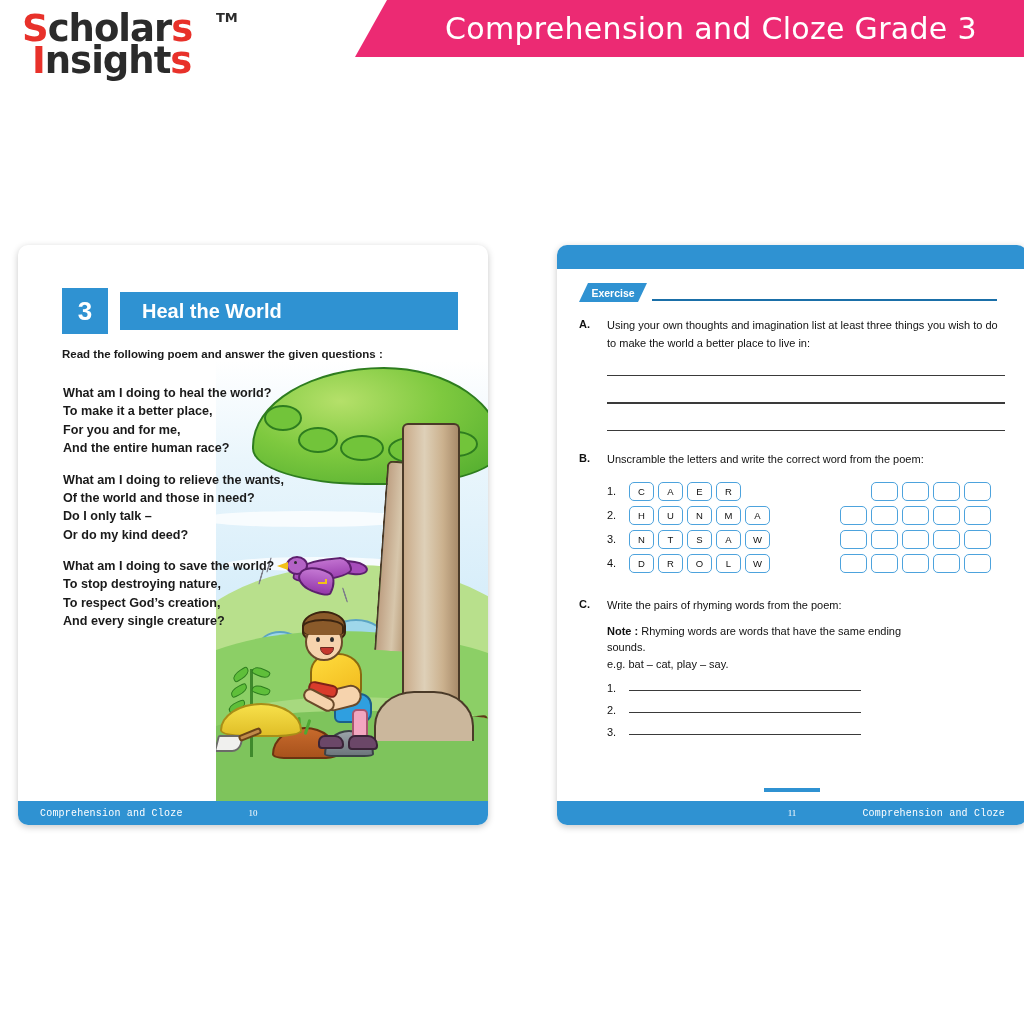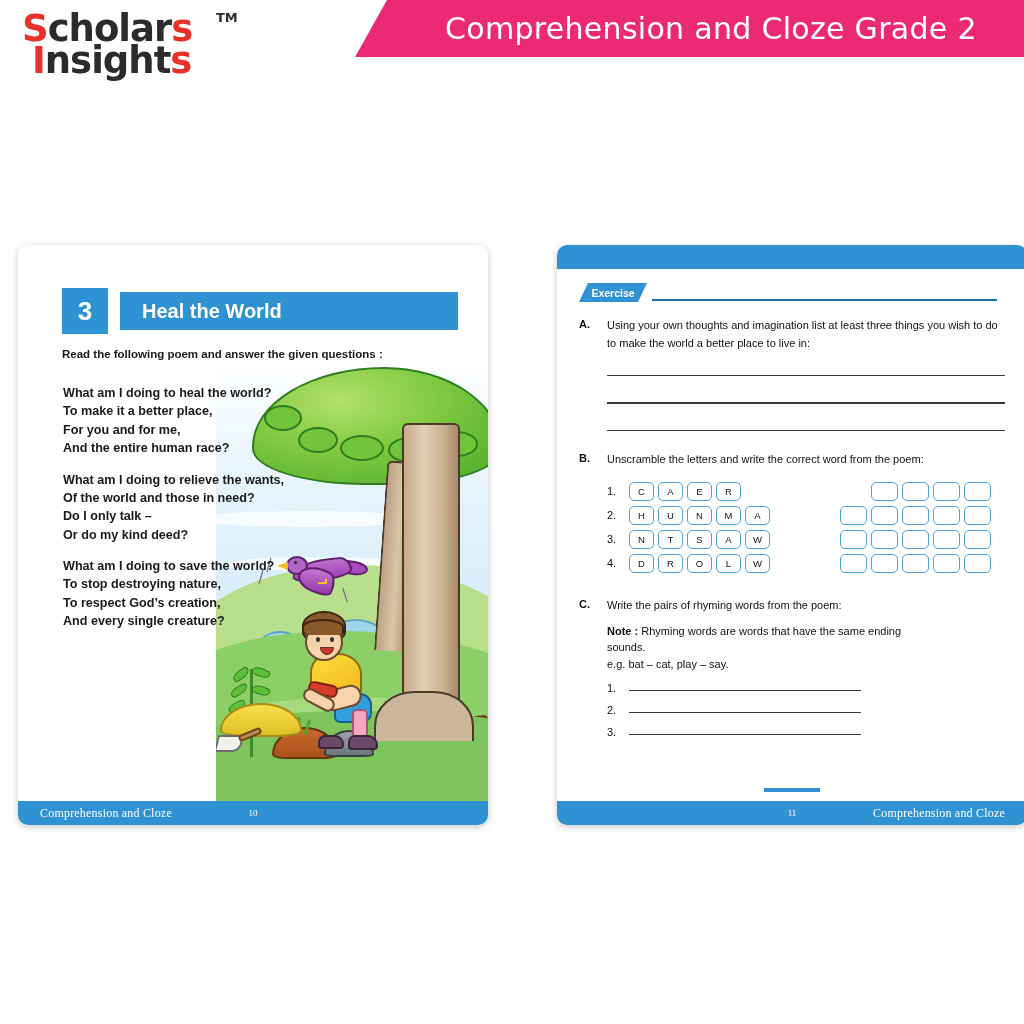--- a/index.html
+++ b/index.html
@@ -43,21 +43,21 @@
   }
   .page-left  { left: 18px;  width: 470px; }
   .page-right { left: 557px; width: 470px; }
 
   .page-footer {
     position: absolute; bottom: 0; left: 0; width: 100%; height: 24px;
     background: #2f92d2; color: #ffffff;
     font-family: "Liberation Serif", serif; font-size: 8px;
     display: flex; align-items: center;
   }
-  .pf-brand { position: absolute; font-size: 12px; letter-spacing: .2px; }
+  .pf-brand { position: absolute; font-size: 10px; letter-spacing: .2px; font-family: Liberation Mono, monospace; }
   .pf-left  { left: 22px; }
   .pf-right { right: 22px; }
   .pf-num   { position: absolute; left: 50%; transform: translateX(-50%); font-size: 9px; }
 
   
   .chapter-row { position: absolute; left: 44px; top: 43px; display: flex; align-items: stretch; }
   .chapter-num {
     width: 46px; height: 46px; background: #2f92d2; color: #fff;
     display: flex; align-items: center; justify-content: center;
     font-size: 26px; font-weight: bold;
@@ -195,21 +195,21 @@
     <div class="logo-line logo-l1">
       <span class="lr">S</span><span class="lk">cholar</span><span class="lr">s</span>
     </div>
     <div class="logo-line logo-l2">
       <span class="lr">I</span><span class="lk">nsight</span><span class="lr">s</span>
     </div>
     <div class="logo-tm">TM</div>
   </div>
 
   <div class="title-banner">
-    <span>Comprehension and Cloze Grade 2</span>
+    <span>Comprehension and Cloze Grade 3</span>
   </div>
 </div>
 
 <div class="page page-left">
 
   <div class="chapter-row">
     <div class="chapter-num">3</div>
     <div class="chapter-title">Heal the World</div>
   </div>
 

